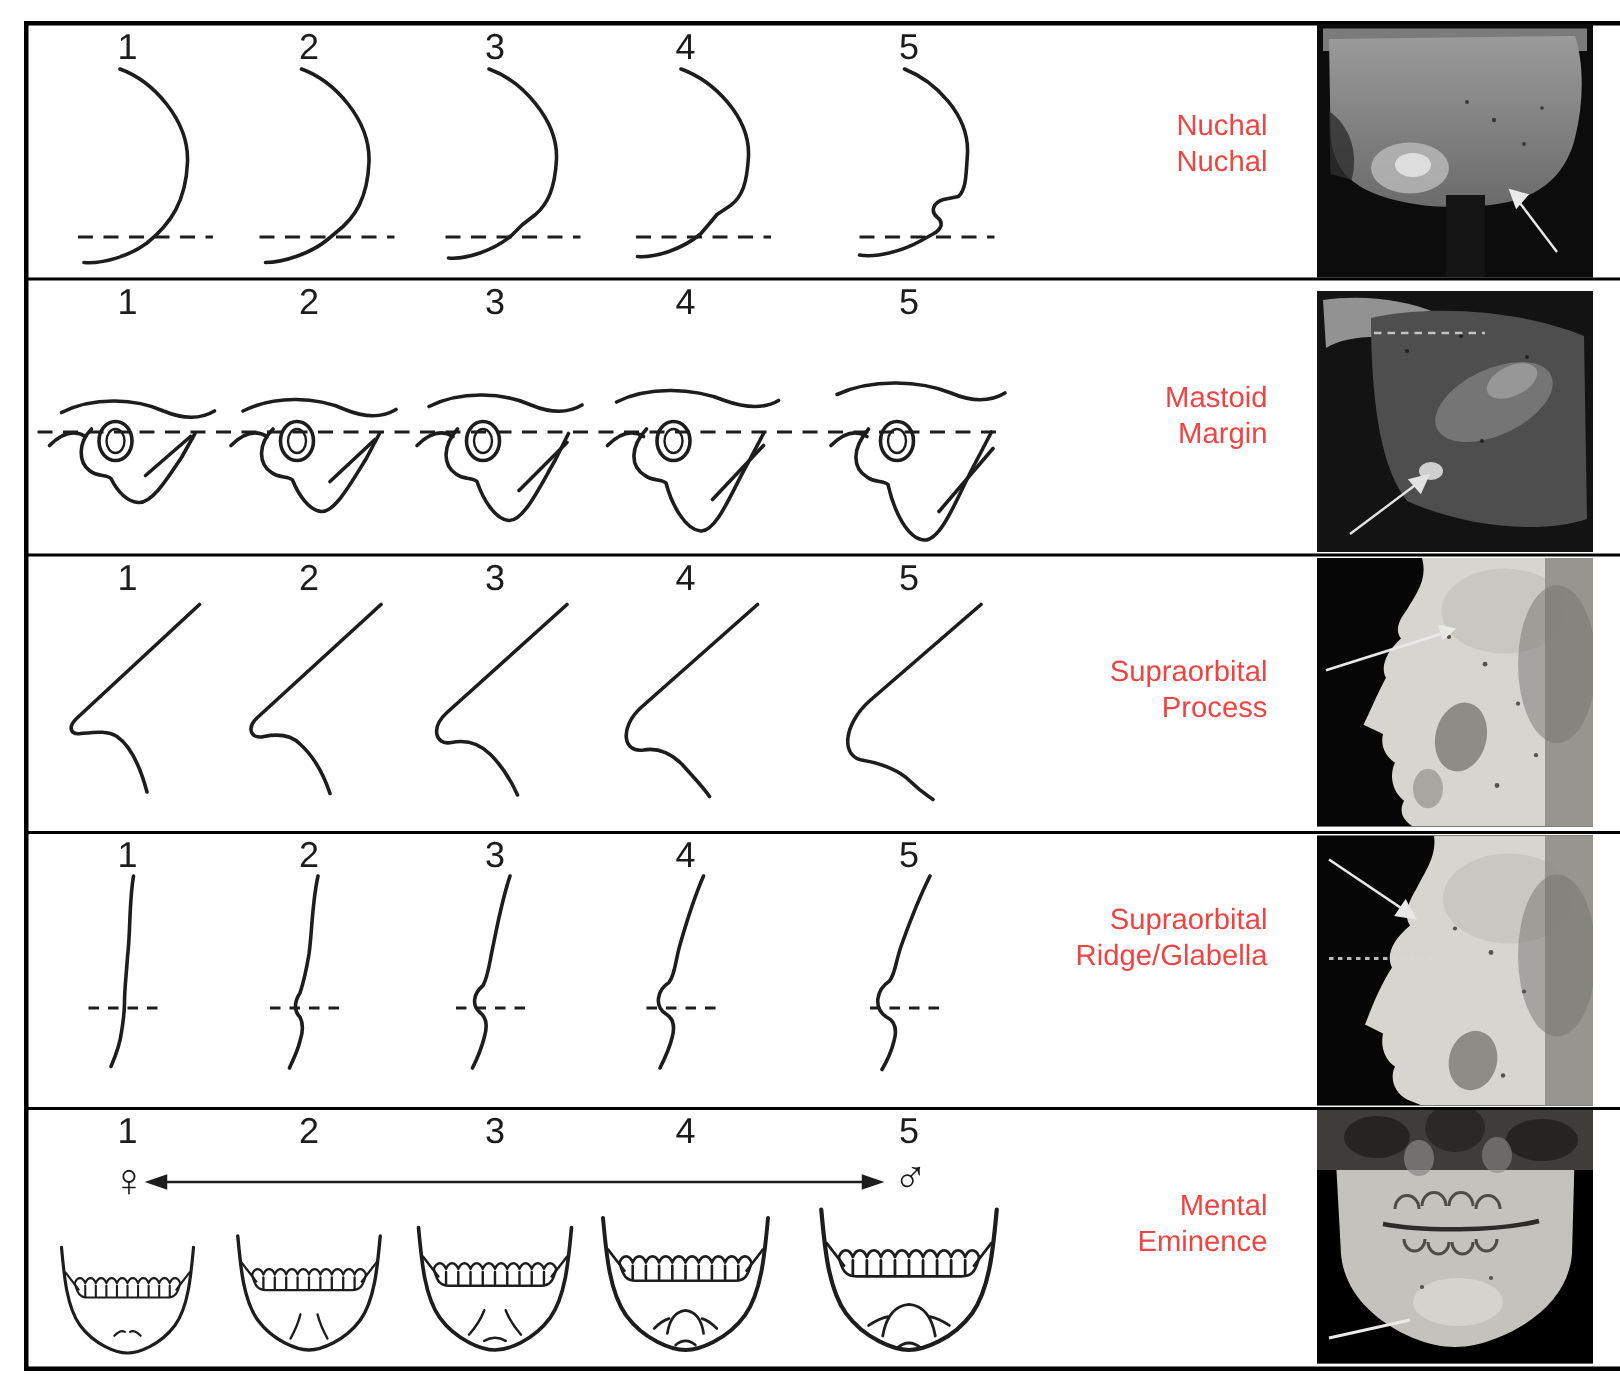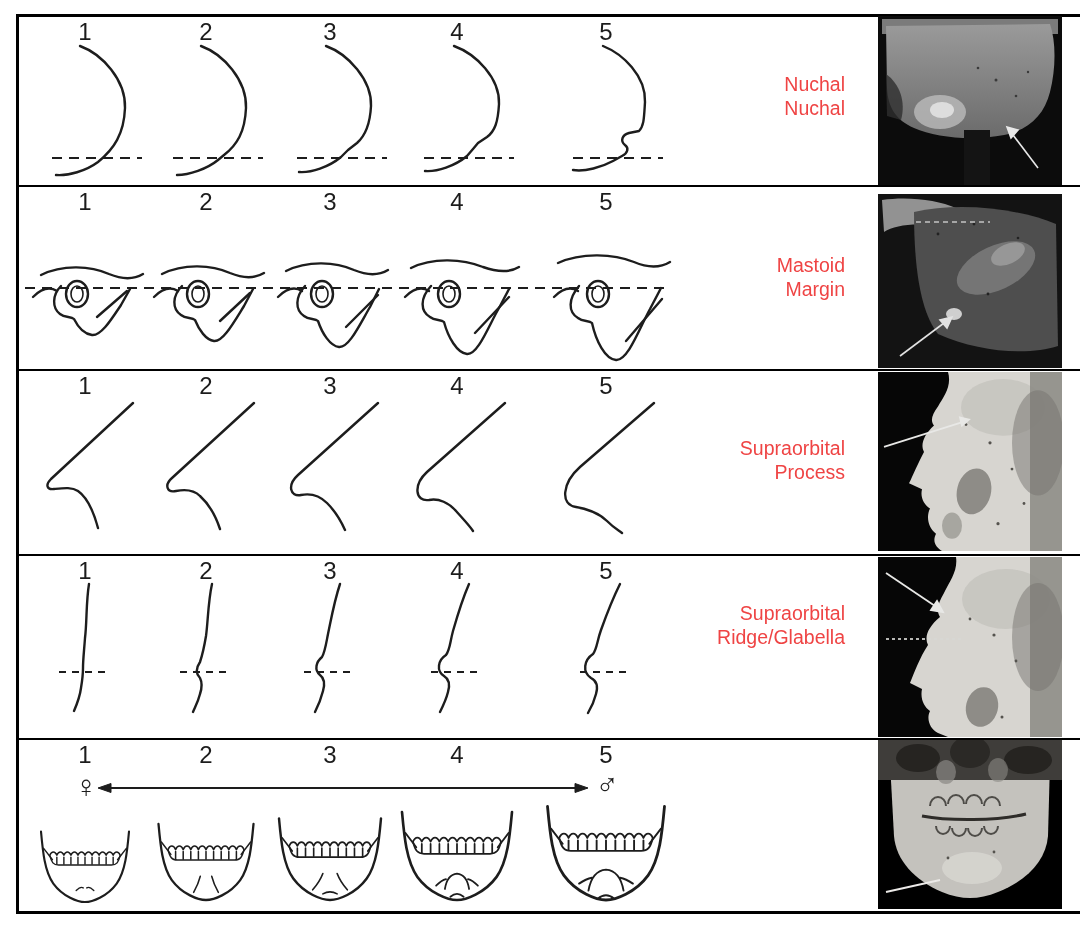--- a/index.html
+++ b/index.html
@@ -339,20 +339,24 @@
       <g transform="translate(516.8,66.4) scale(1.17)">
         <path class="sketch" d="M10 0 C12 22 14 45 24 59 C35 74 52 80 60 80 C68 80 85 74 96 59 C106 45 108 22 110 0"></path>
         <path class="sketch-thin" d="M20 27 c2 -5 6 -5 8 0 c2 -5 6 -5 8 0 c2 -5 6 -5 8 0 c2 -5 6 -5 8 0 c2 -5 6 -5 8 0 c2 -5 6 -5 8 0 c2 -5 6 -5 8 0 c2 -5 6 -5 8 0 c2 -5 6 -5 8 0 c2 -5 6 -5 8 0"></path>
         <path class="sketch-thin" d="M20 27 C22 35 24 38 30 38 L90 38 C96 38 98 35 100 27"></path>
         <path class="sketch-thin" d="M28 29 V37 M36 29 V37 M44 29 V37 M52 29 V37 M60 29 V37 M68 29 V37 M76 29 V37 M84 29 V37 M92 29 V37"></path>
         <path class="sketch-thin" d="M13 19 L23 32 M107 19 L97 32"></path>
         <path class="sketch-thin" d="M37 66 Q43 62 48 61 M72 61 Q77 62 83 66 M45 72 Q48 55 60 54 Q72 55 75 72 M53 79 Q60 73 67 79"></path>
       </g>
     </svg>
 
+    <div class="row-label" style="top:53px;">
+      <div>Mental</div>
+      <div>Eminence</div>
+    </div>
 
     <div class="photo" style="top:0px;height:169px;">
       <svg viewBox="0 0 184 169" preserveAspectRatio="none">
         <rect width="184" height="169" fill="#000000"></rect>
         <path d="M12 22 L172 22 L170 96 C168 120 150 140 120 152 C100 160 84 160 64 152 C36 140 18 120 16 96 Z" fill="#c4c2bd"></path>
         <rect x="0" y="0" width="184" height="40" fill="#3f3d3a"></rect>
         <ellipse cx="40" cy="18" rx="22" ry="14" fill="#262421"></ellipse>
         <ellipse cx="92" cy="12" rx="20" ry="16" fill="#2b2926"></ellipse>
         <ellipse cx="150" cy="20" rx="24" ry="14" fill="#262421"></ellipse>
         <ellipse cx="68" cy="32" rx="10" ry="12" fill="#8a8884" opacity="0.7"></ellipse>

